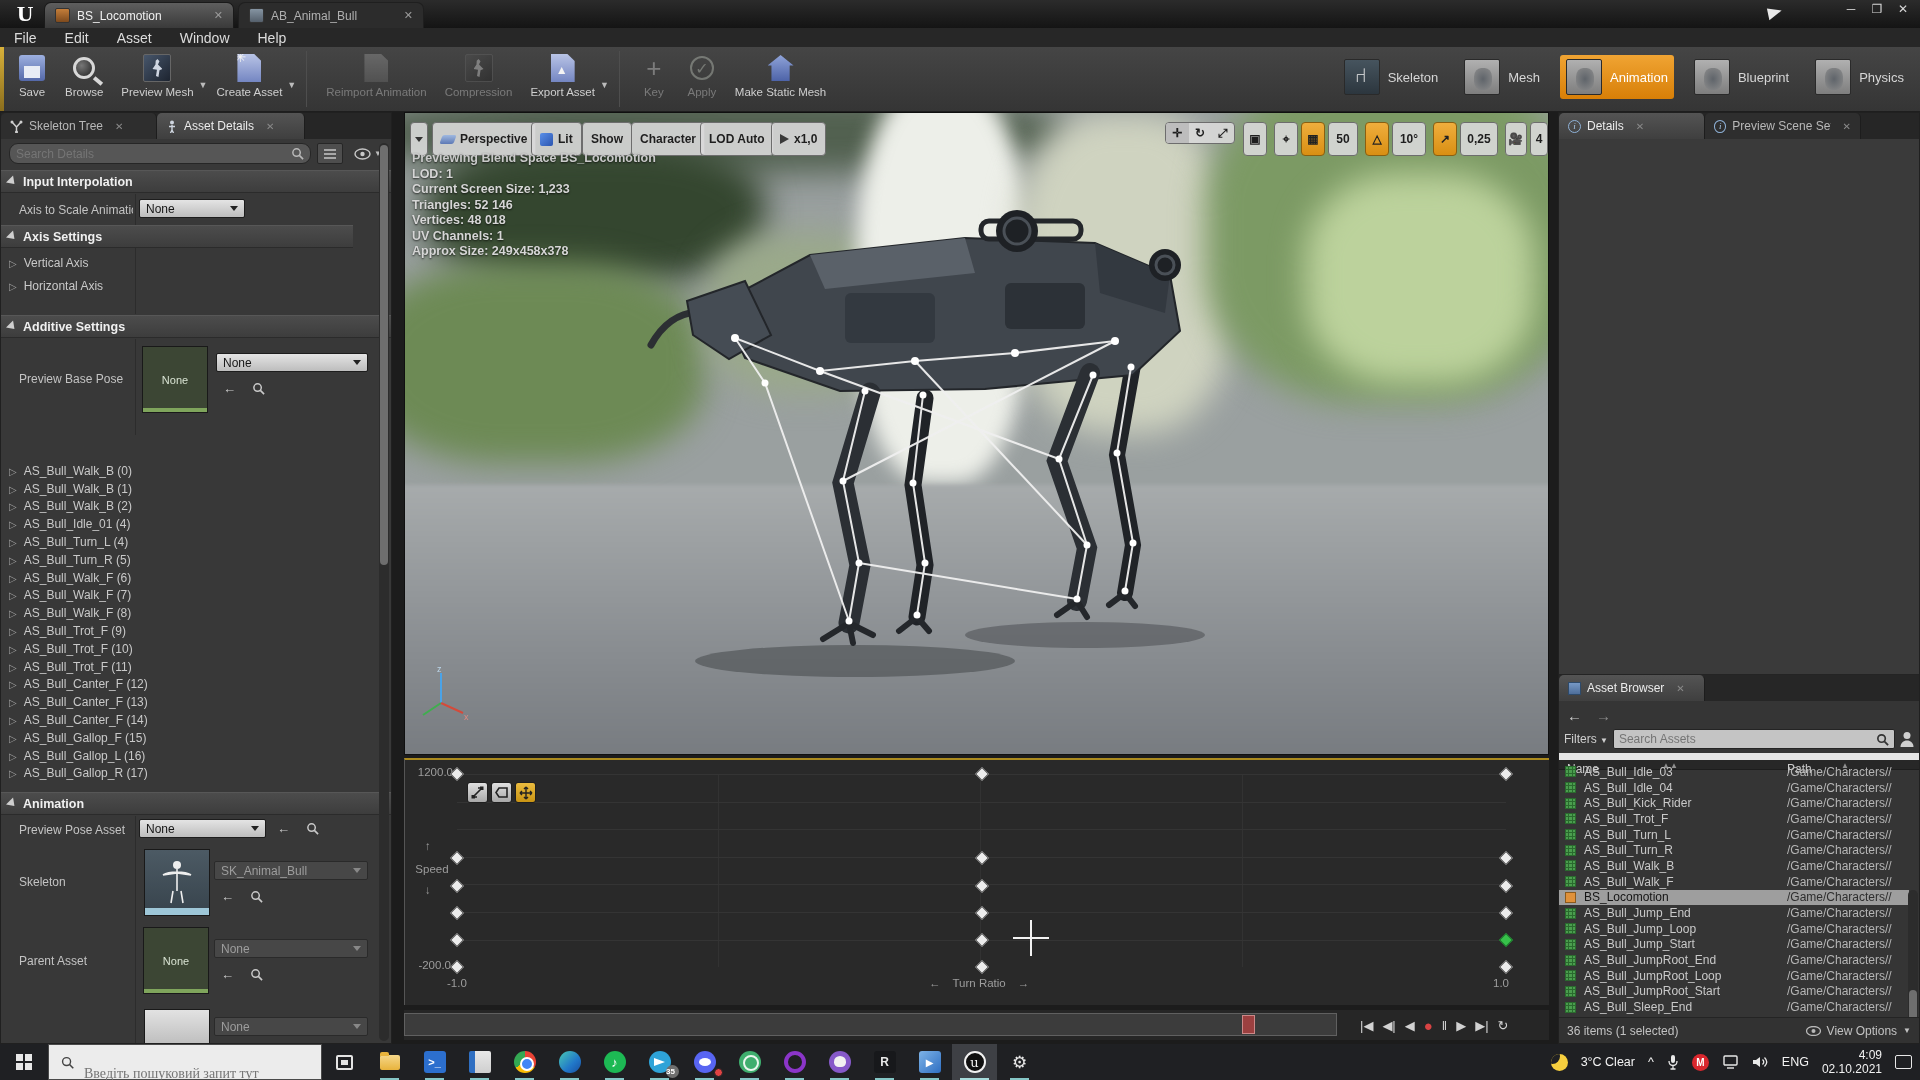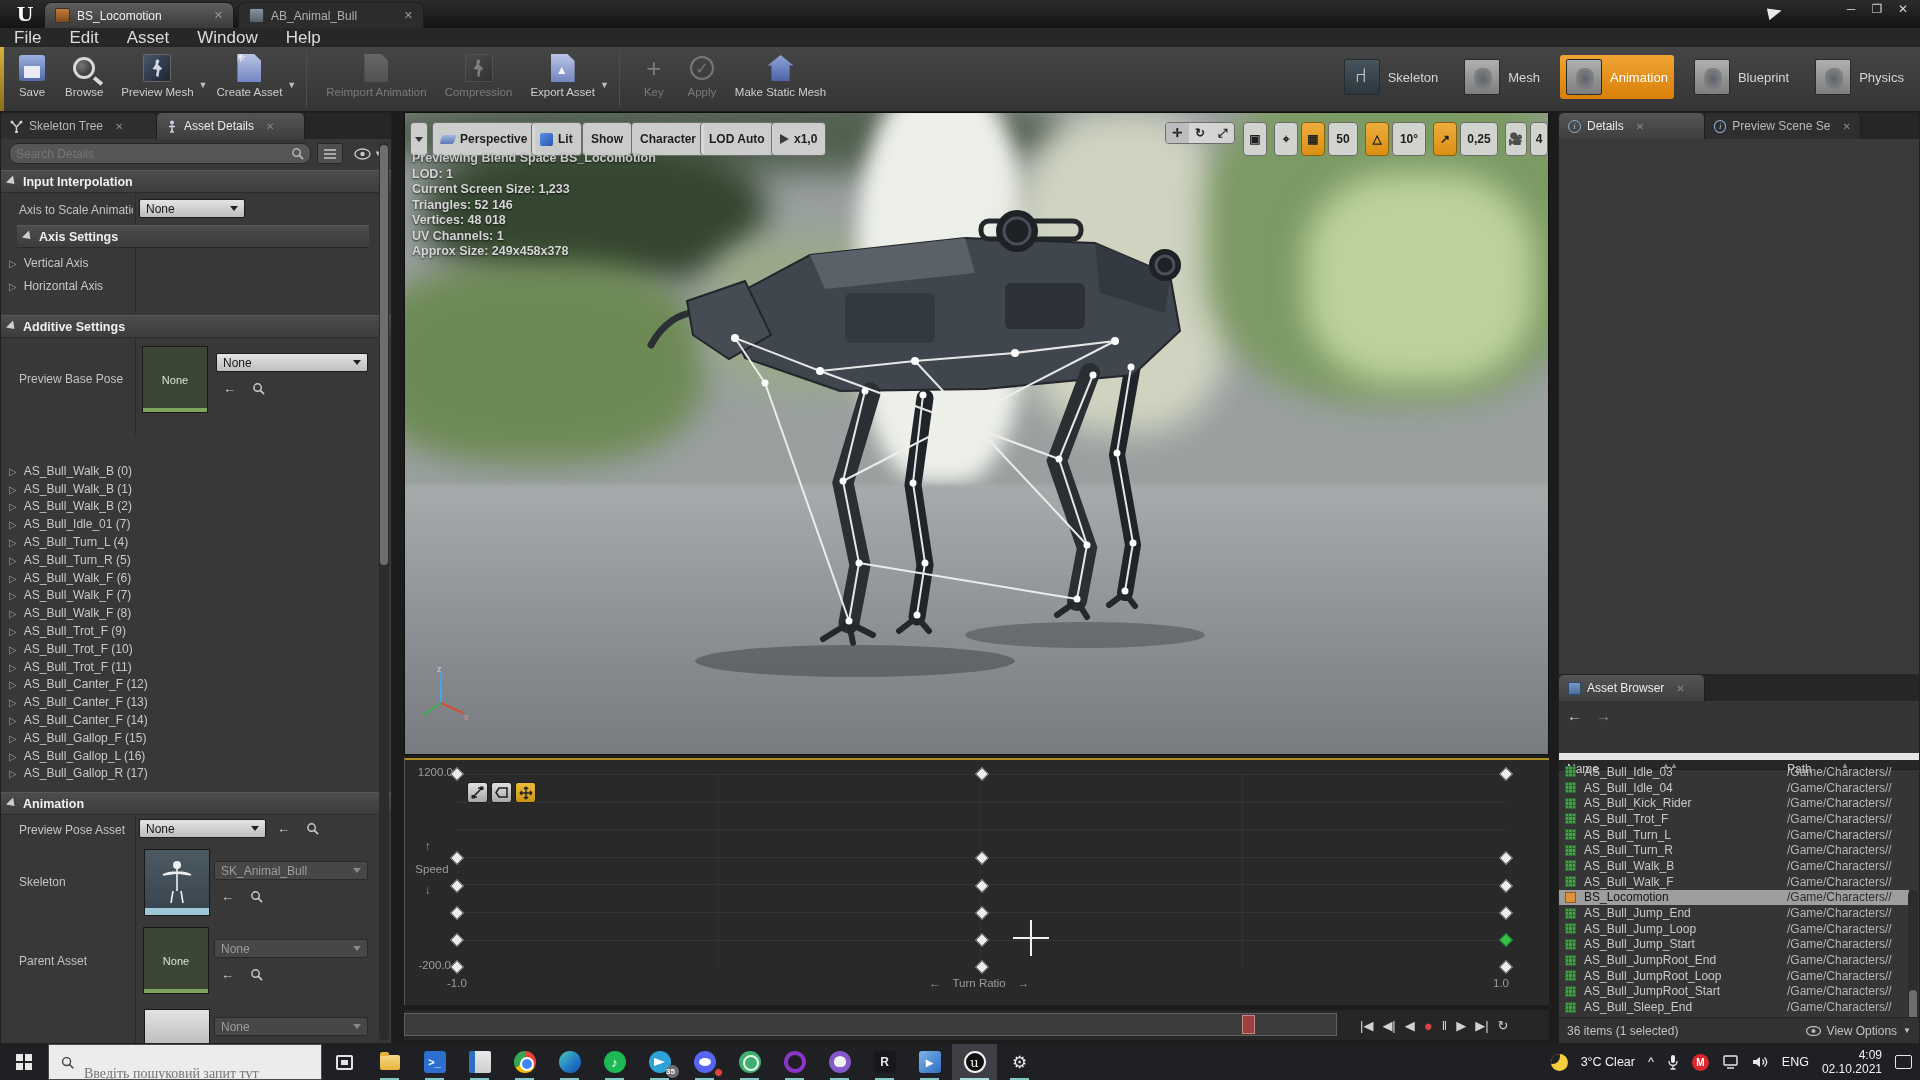--- a/index.html
+++ b/index.html
@@ -16,21 +16,21 @@
   .tab-ico { width:15px; height:15px; border-radius:2px; flex:0 0 auto; }
   .tab-ico.bs { background:linear-gradient(#c47e3a,#7e4a1d); border:1px solid #333; }
   .tab-ico.ab { background:linear-gradient(#8594a2,#55606c); border:1px solid #333; }
   .tab-x { color:#9a9a9a; font-size:11px; margin-left:auto; }
   .feedback-icon { position:absolute; right:138px; top:7px; width:0; height:0; border-left:14px solid #e8e8e8; border-top:5px solid transparent; border-bottom:7px solid transparent; transform:rotate(-12deg); }
   .win-controls { position:absolute; right:4px; top:0; display:flex; }
   .win-controls span { width:26px; height:20px; text-align:center; line-height:18px; color:#d8d8d8; font-size:12px; }
 
   
   .menubar { position:absolute; top:28px; left:0; right:0; height:19px; background:#272727; display:flex; align-items:center; gap:28px; padding-left:14px; }
-  .menu-item { color:#dcdcdc; font-size:17px; }
+  .menu-item { color:#dcdcdc; font-size:14px; }
 
   
   .toolbar { position:absolute; top:47px; left:0; right:0; height:65px; background:linear-gradient(#454545,#353535); border-bottom:1px solid #1e1e1e; }
   .accent-strip { position:absolute; left:0; top:0; width:4px; height:100%; background:linear-gradient(#d8b13a,#8a6d1d); }
   .tb-row { position:absolute; left:8px; top:2px; display:flex; align-items:flex-start; }
   .tbtn { display:flex; flex-direction:column; align-items:center; gap:3px; padding:4px 9px; color:#cfcfcf; font-size:11.5px; white-space:nowrap; }
   .tbtn.disabled { opacity:.42; }
   .tbtn .ic { width:30px; height:30px; display:flex; align-items:center; justify-content:center; }
   .tb-caret { color:#bbb; font-size:9px; align-self:center; margin:14px 0 0 -4px; }
   .tb-sep { width:1px; height:56px; background:#252525; border-right:1px solid #4e4e4e; margin:2px 10px 0 10px; }
@@ -379,21 +379,21 @@
       <span class="tri"></span>
       <span>Input Interpolation</span>
     </div>
     <div class="col-div" style="left:134px;top:81px;height:120px"></div>
     <div class="prop-label" style="left:18px;top:90px;width:114px;overflow:hidden;white-space:nowrap">Axis to Scale Animatio</div>
     <div class="dd light lp-abs" style="left:138px;top:86px;width:106px">
       <span>None</span>
         <span class="dc"></span>
     </div>
 
-    <div class="lp-abs sect-h" style="left:16px;top:112px;width:352px">
+    <div class="lp-abs sect-h" style="left:0;top:112px;width:352px">
       <span class="tri"></span>
       <span>Axis Settings</span>
     </div>
     <div class="lp-abs" style="left:0;top:138px;width:390px">
 
     <div class="tree-row">
           <span class="exp"></span>
           <span>Vertical Axis</span>
         </div>
         <div class="tree-row">
@@ -432,21 +432,21 @@
         <div class="bs-item">
           <span class="exp"></span>
           <span>AS_Bull_Walk_B (1)</span>
         </div>
         <div class="bs-item">
           <span class="exp"></span>
           <span>AS_Bull_Walk_B (2)</span>
         </div>
         <div class="bs-item">
           <span class="exp"></span>
-          <span>AS_Bull_Idle_01 (7)</span>
+          <span>AS_Bull_Idle_01 (4)</span>
         </div>
         <div class="bs-item">
           <span class="exp"></span>
           <span>AS_Bull_Turn_L (4)</span>
         </div>
         <div class="bs-item">
           <span class="exp"></span>
           <span>AS_Bull_Turn_R (5)</span>
         </div>
         <div class="bs-item">
@@ -796,20 +796,34 @@
         <div class="ptab active" style="width:146px">
           <span class="grid-ic"></span>
           <span>Asset Browser</span>
             <span class="px">✕</span>
         </div>
       </div>
       <div class="ab-nav">
         <span>←</span>
         <span style="color:#8a8a8a">→</span>
       </div>
+      <div class="ab-filter">
+        <span><span>Filters</span> <span style="font-size:8px">▼</span></span>
+        <div class="ab-search">
+          <input placeholder="Search Assets" style="">
+          <svg class="mag" viewBox="0 0 14 14">
+              <circle cx="6" cy="6" r="4" stroke="#333" stroke-width="1.8" fill="none"></circle>
+              <path d="M9 9l4 4" stroke="#333" stroke-width="2"></path>
+            </svg>
+        </div>
+        <svg width="14" height="16" viewBox="0 0 14 16">
+            <circle cx="7" cy="4.5" r="3.5" fill="#cfcfcf"></circle>
+            <path d="M0.5 16c0-4 3-6.5 6.5-6.5s6.5 2.5 6.5 6.5z" fill="#cfcfcf"></path>
+          </svg>
+      </div>
       <div class="ab-header">
         <span style="position:absolute;left:8px;top:2px">Name</span>
         <span class="sortcarets" style="position:absolute;left:103px;top:1px">▲▲</span>
         <span style="position:absolute;left:228px;top:2px">Path</span>
         <span class="sortcarets" style="position:absolute;left:282px;top:1px">▲</span>
       </div>
       <div class="ab-rows" style="margin-top:-6px">
 
           <div class="ab-row">
             <span class="aico"></span>

